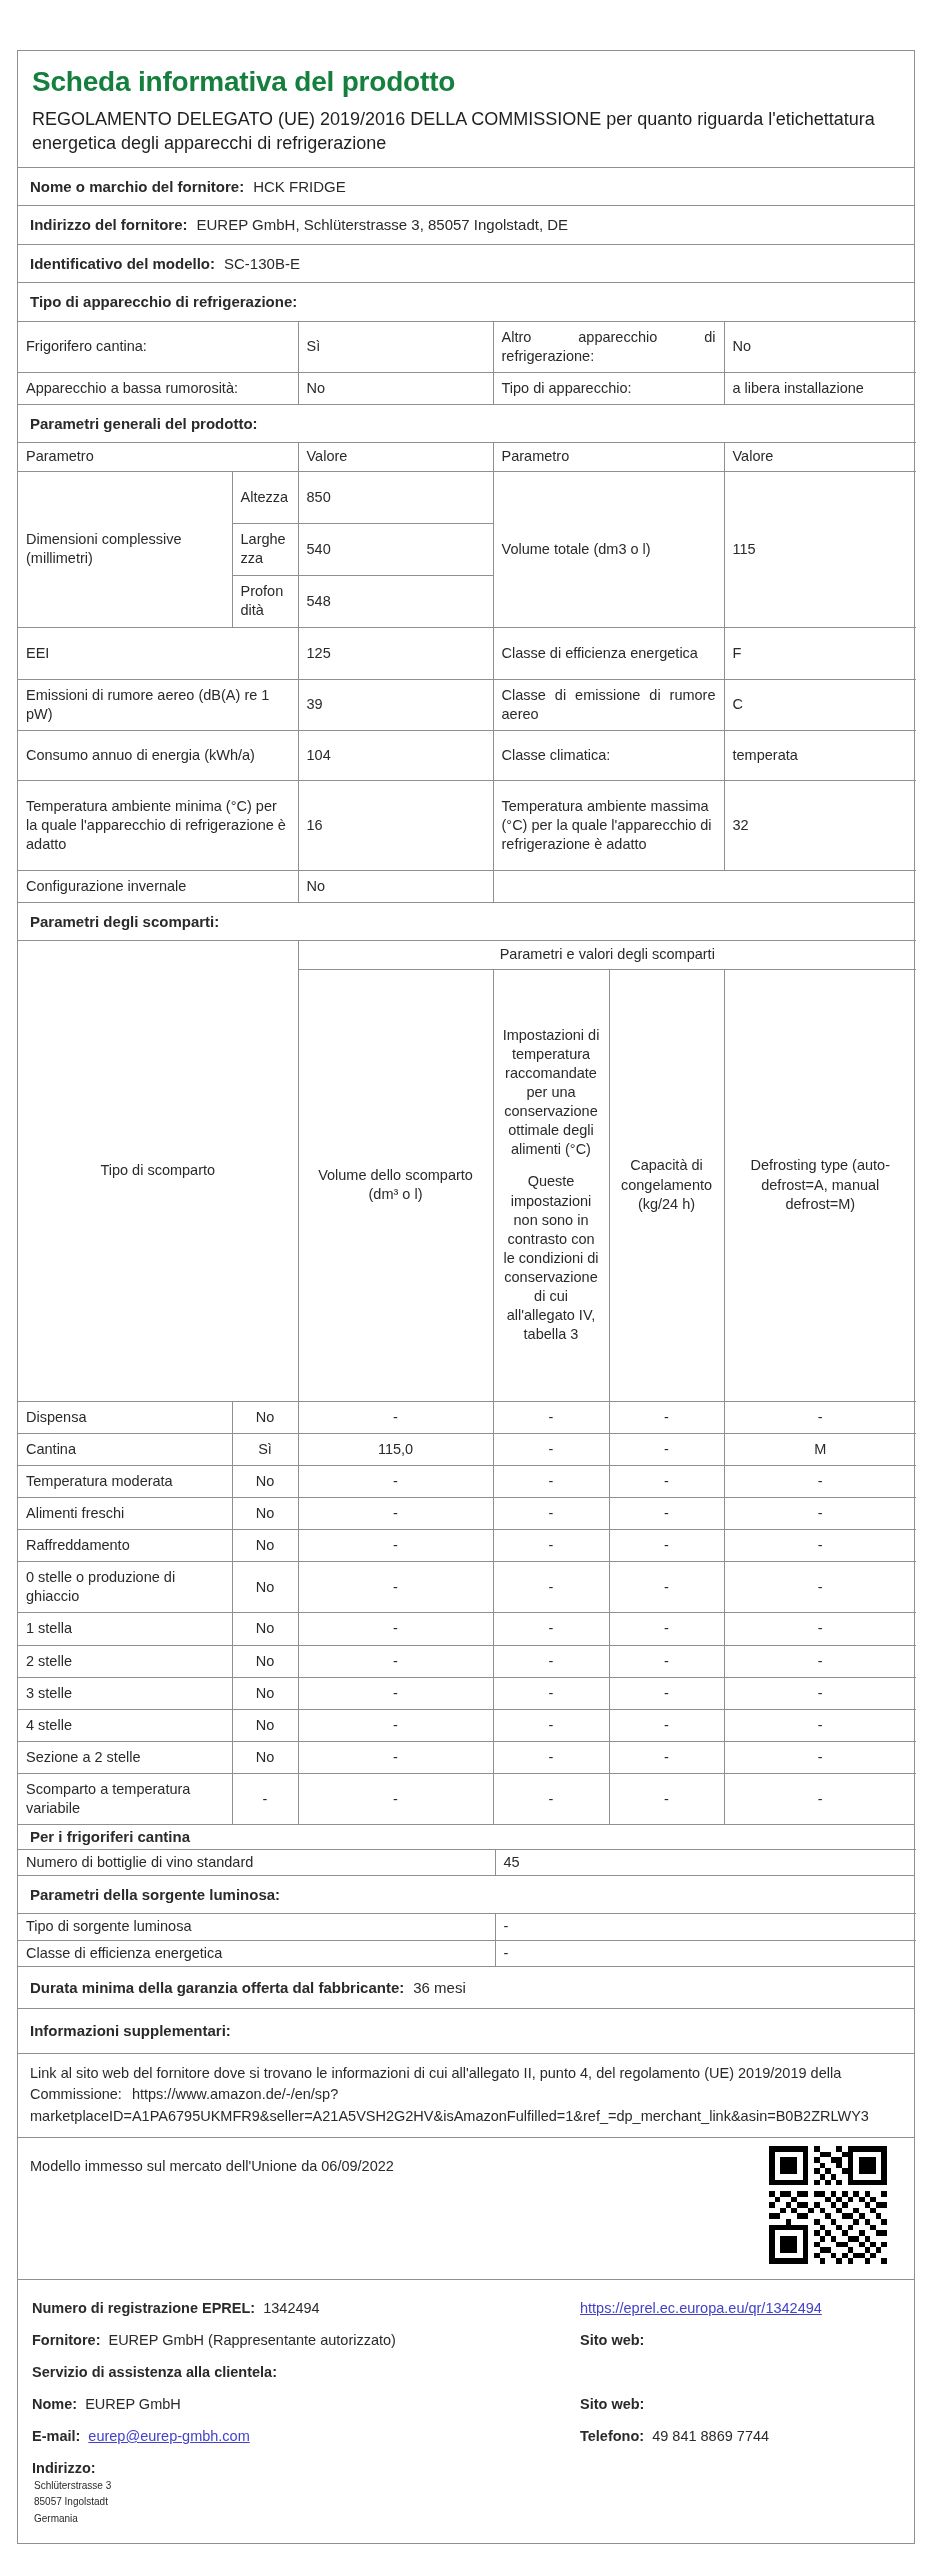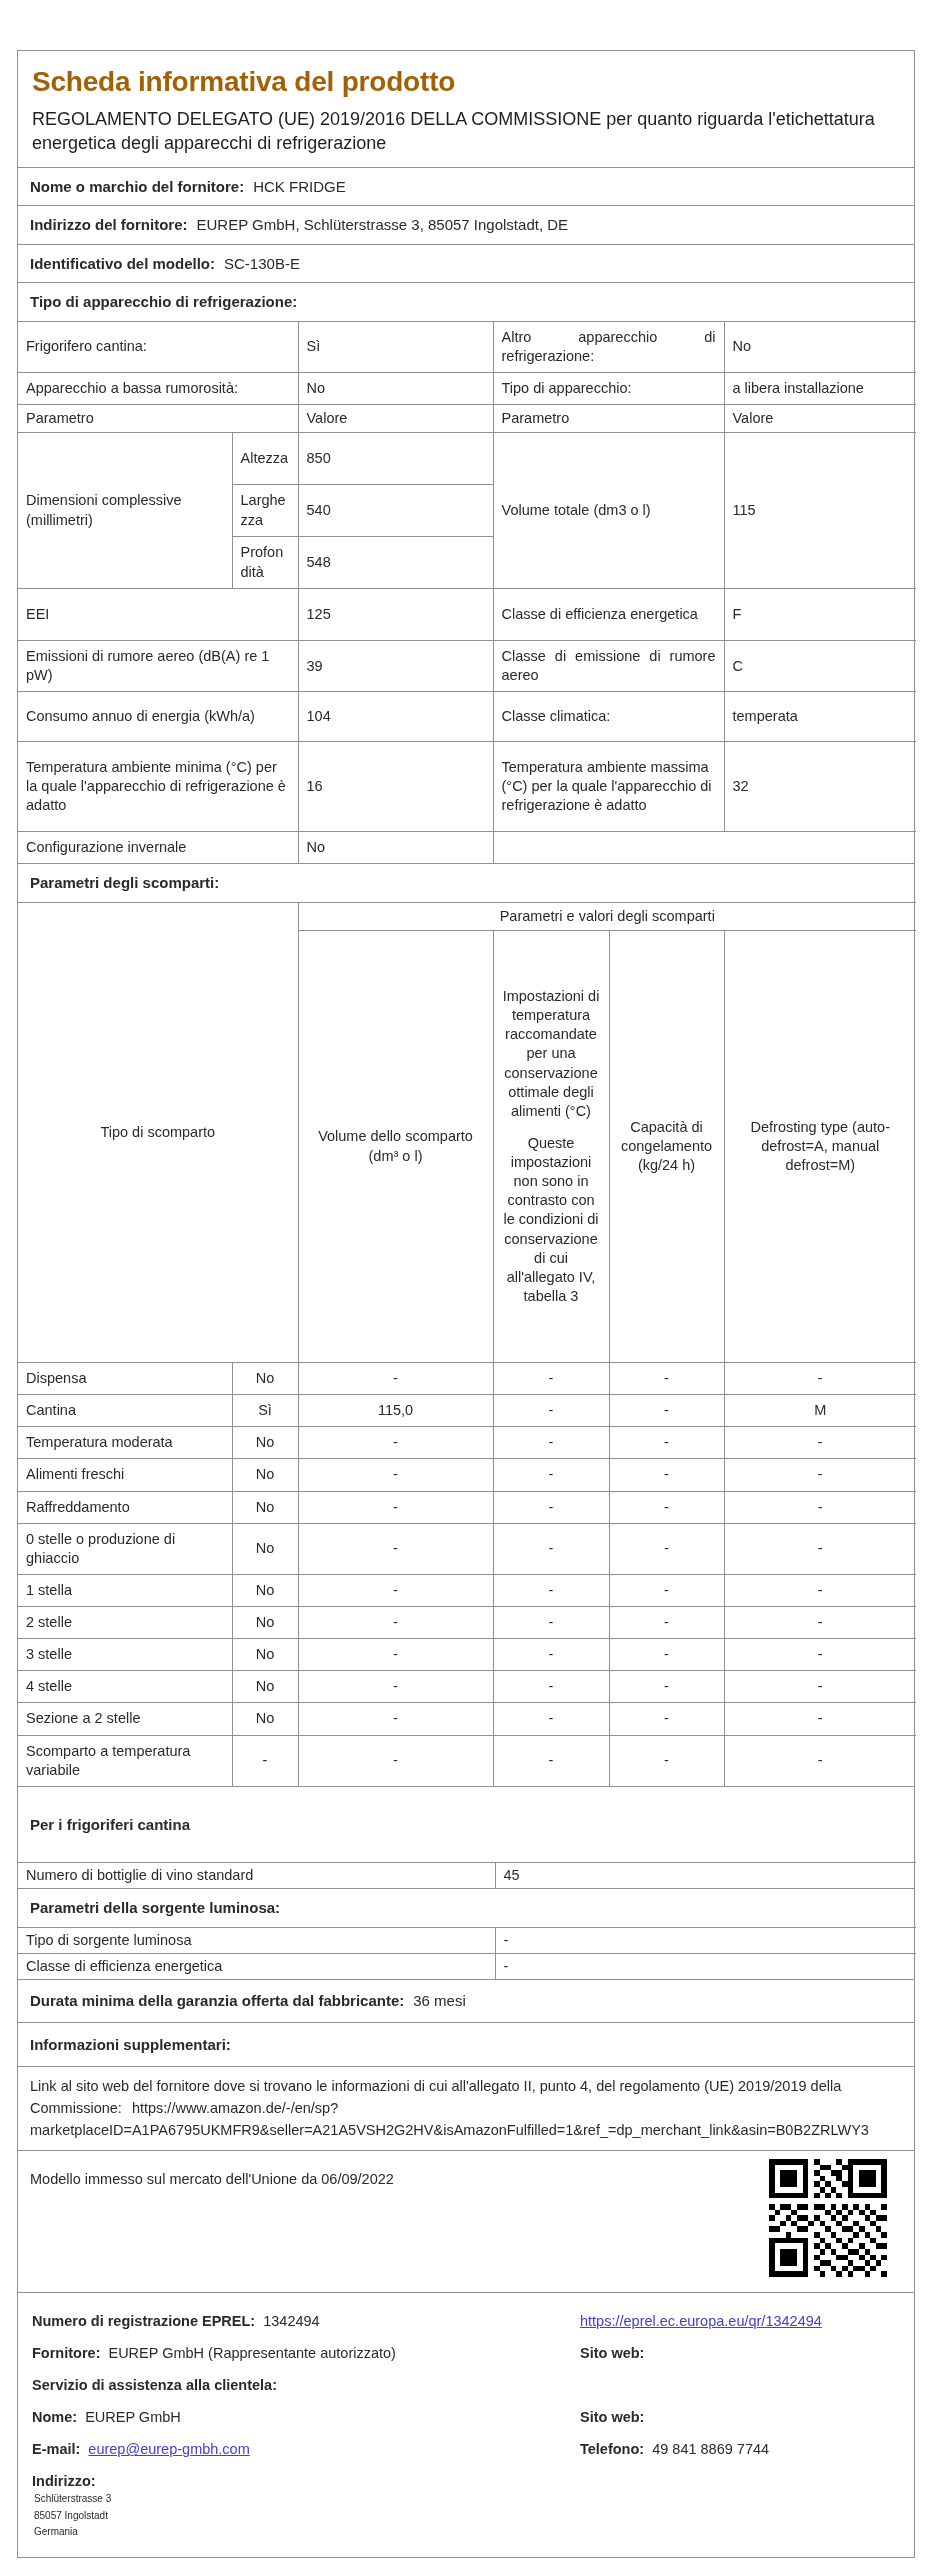--- a/index.html
+++ b/index.html
@@ -9,21 +9,21 @@
     font-family: "Liberation Sans", "DejaVu Sans", sans-serif;
     color: #2a2a2a;
   }
   .sheet {
     width: 898px; margin: 50px 0 0 17px;
     border: 1px solid #8f8f8f; background: #fff;
   }
   .sheet > * + * { border-top: 1px solid #8f8f8f; }
 
   .title-block { padding: 15px 14px 11px 14px; }
-  .doc-title { font-size: 28px; font-weight: bold; color: #a16207; letter-spacing: -0.2px; margin-bottom: 9px; }
+  .doc-title { font-size: 28px; font-weight: bold; color: #15803d; letter-spacing: -0.2px; margin-bottom: 9px; }
   .doc-subtitle { font-size: 18px; line-height: 1.35; color: #1f1f1f; }
 
   .block { padding: 9px 12px; font-size: 15px; line-height: 1.3; }
   .kv b { font-weight: bold; }
   .kv .val { margin-left: 9px; }
   .section { font-weight: bold; }
 
   table { border-collapse: collapse; width: 100%; table-layout: fixed; border: hidden; }
   td {
     border: 1px solid #8f8f8f; padding: 6px 8px;
@@ -89,20 +89,21 @@
     </tr>
     <tr>
       <td class="j">Apparecchio a bassa rumorosità:</td>
       <td>No</td>
       <td>Tipo di apparecchio:</td>
       <td>a libera installazione</td>
     </tr>
   </tbody>
     </table>
 
+  <div class="block section">Parametri generali del prodotto:</div>
 
   <table>
     <colgroup>
         <col style="width:214px">
         <col style="width:66px">
         <col style="width:195px">
         <col style="width:231px">
         <col style="width:192px">
       </colgroup>
     <tbody>
@@ -276,21 +277,21 @@
       <td>Scomparto a temperatura variabile</td>
       <td class="c">-</td>
       <td class="c">-</td>
       <td class="c">-</td>
       <td class="c">-</td>
       <td class="c">-</td>
     </tr>
   </tbody>
     </table>
 
-  <div class="block section" style="padding:28px 12px">Per i frigoriferi cantina</div>
+  <div class="block section" style="padding:2px 12px">Per i frigoriferi cantina</div>
 
   <table class="two slim">
     <colgroup>
         <col style="width:477px">
         <col style="width:421px">
       </colgroup>
     <tbody>
         <tr>
       <td>Numero di bottiglie di vino standard</td>
       <td>45</td>

